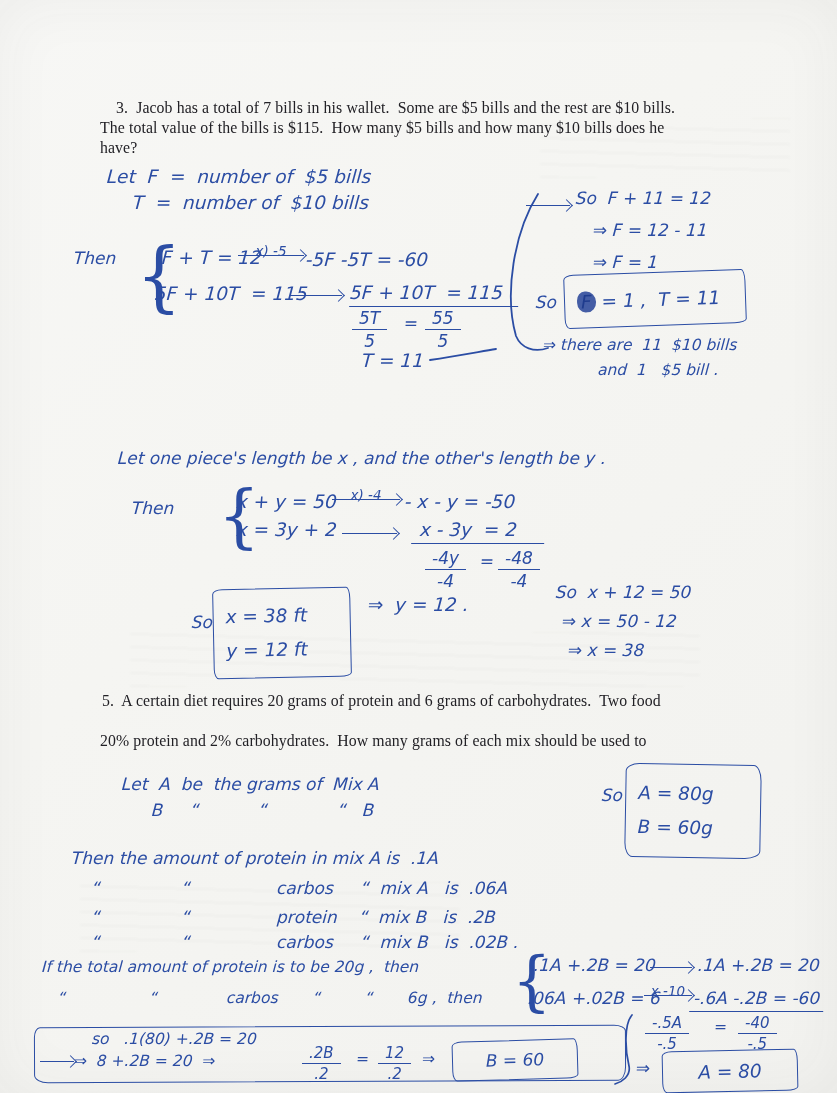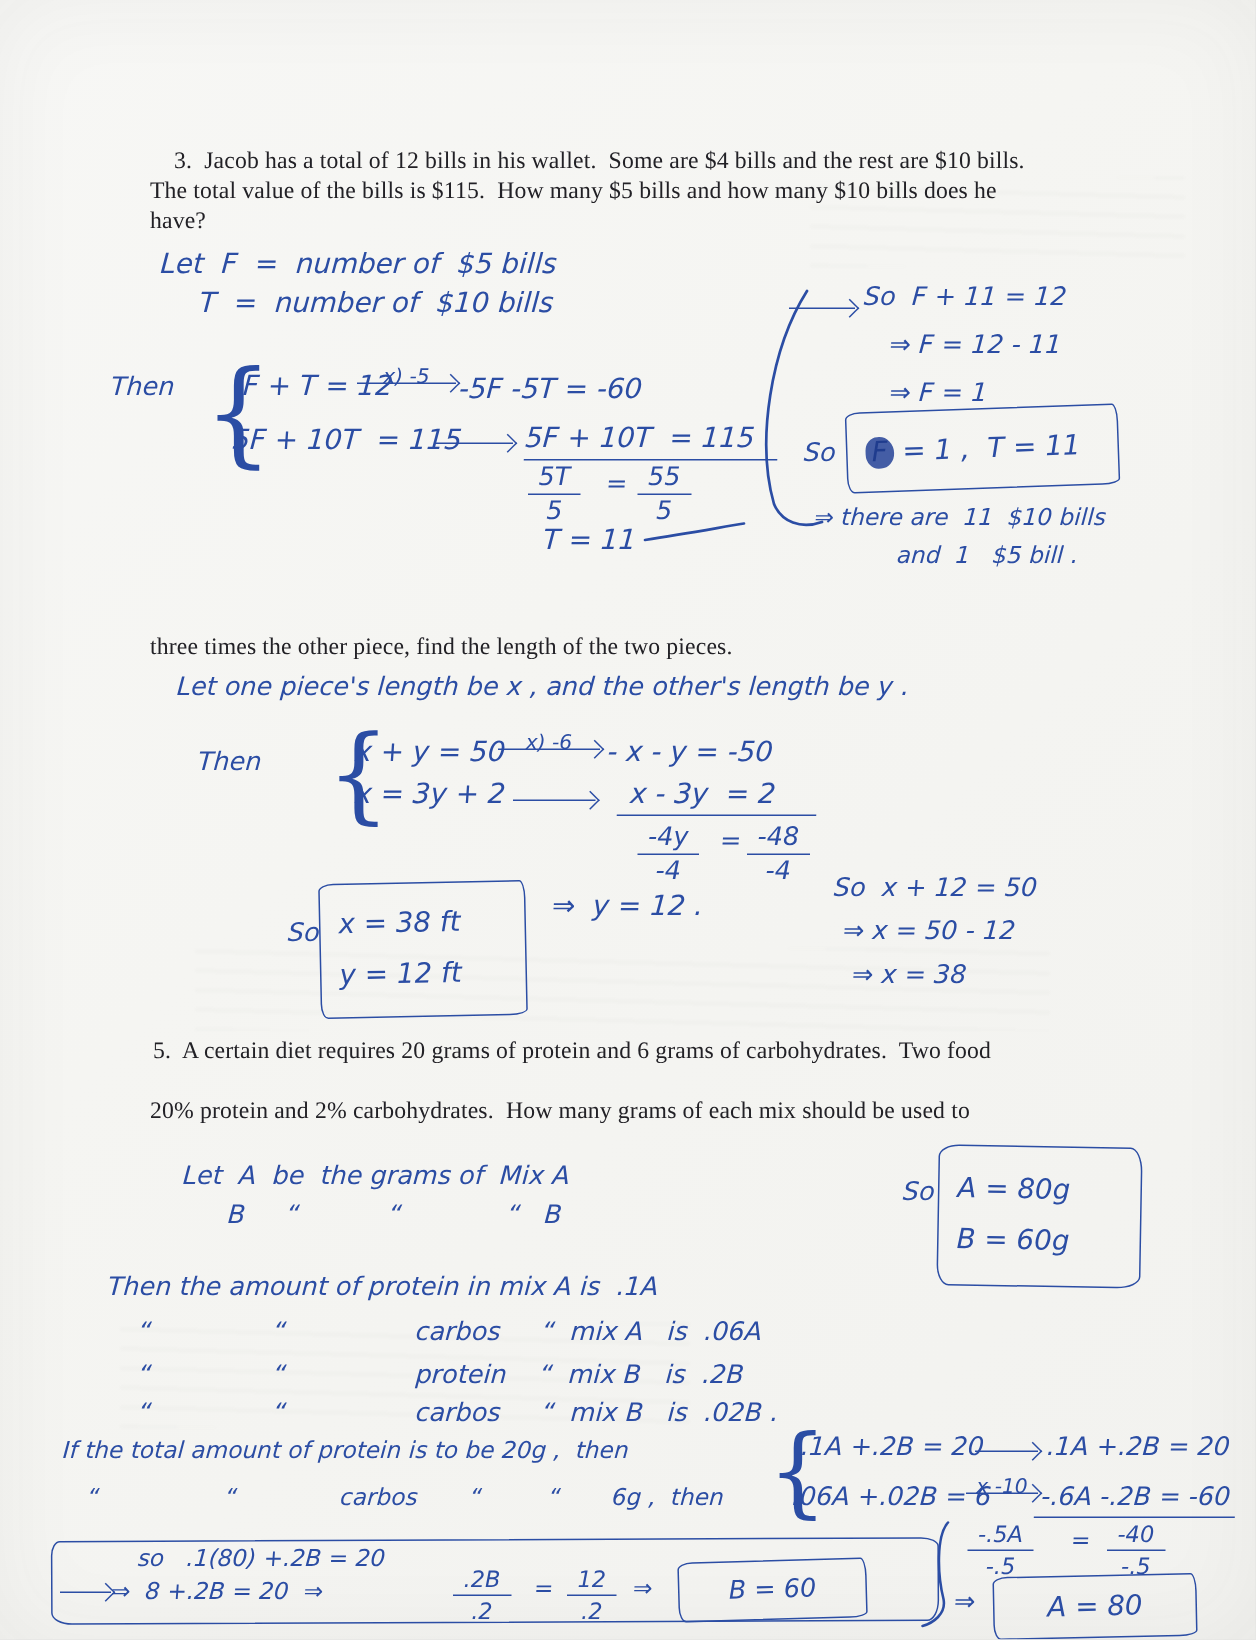--- a/index.html
+++ b/index.html
@@ -42,21 +42,21 @@
 </style>
 </head>
 <body>
 
 <div class="sheet">
 
   <div class="bleed" style="left:540px;top:118px;width:250px;height:60px"></div>
   <div class="bleed" style="left:130px;top:632px;width:570px;height:55px"></div>
   <div class="bleed" style="left:80px;top:882px;width:380px;height:70px"></div>
 
-  <div class="typed" style="left:116px;top:98px">3.  Jacob has a total of 12 bills in his wallet.  Some are $4 bills and the rest are $10 bills.</div>
+  <div class="typed" style="left:116px;top:98px">3.  Jacob has a total of 7 bills in his wallet.  Some are $5 bills and the rest are $10 bills.</div>
   <div class="typed" style="left:100px;top:118px">The total value of the bills is $115.  How many $5 bills and how many $10 bills does he</div>
   <div class="typed" style="left:100px;top:138px">have?</div>
 
   <div class="hw hw-lg" style="left:107px;top:166px">Let  F  =  number of  $5 bills</div>
   <div class="hw hw-lg" style="left:133px;top:192px">T  =  number of  $10 bills</div>
 
   <div class="hw" style="left:74px;top:248px">Then</div>
   <div class="brace" style="left:136px;top:237px;font-size:72px">{</div>
 
   <div class="hw hw-lg" style="left:162px;top:247px">F + T = 12</div>
@@ -97,30 +97,29 @@
   <div class="hw" style="left:593px;top:220px">⇒ F = 12 - 11</div>
   <div class="hw" style="left:593px;top:252px">⇒ F = 1</div>
 
   <div class="hw" style="left:536px;top:292px">So</div>
   <div class="hwbox" style="left:564px;top:272px;width:156px;height:44px;transform:rotate(-2deg)">
     <span><span class="blot">F</span><span> = 1 ,  T = 11</span></span>
   </div>
   <div class="hw hw-sm" style="left:543px;top:336px">⇒ there are  11  $10 bills</div>
   <div class="hw hw-sm" style="left:598px;top:361px">and  1   $5 bill .</div>
 
-  <div class="typed" style="left:100px;top:422px">three times the other piece, find the length of the two pieces.</div>
 
   <div class="hw" style="left:118px;top:448px">Let one piece's length be x , and the other's length be y .</div>
 
   <div class="hw" style="left:132px;top:498px">Then</div>
   <div class="brace" style="left:218px;top:482px;font-size:66px">{</div>
 
   <div class="hw hw-lg" style="left:237px;top:491px">x + y = 50</div>
   <div class="larr" style="left:332px;top:484px;width:68px">
-    <div class="lbl">x) -6</div>
+    <div class="lbl">x) -4</div>
     <div class="line"></div>
   </div>
   <div class="hw hw-lg" style="left:405px;top:491px">- x - y = -50</div>
 
   <div class="hw hw-lg" style="left:237px;top:519px">x = 3y + 2</div>
   <div class="larr" style="left:342px;top:518px;width:55px">
     <div class="line"></div>
   </div>
   <div class="hw hw-lg underlined" style="left:412px;top:519px;padding:0 28px 3px 8px">x - 3y  = 2</div>
 

